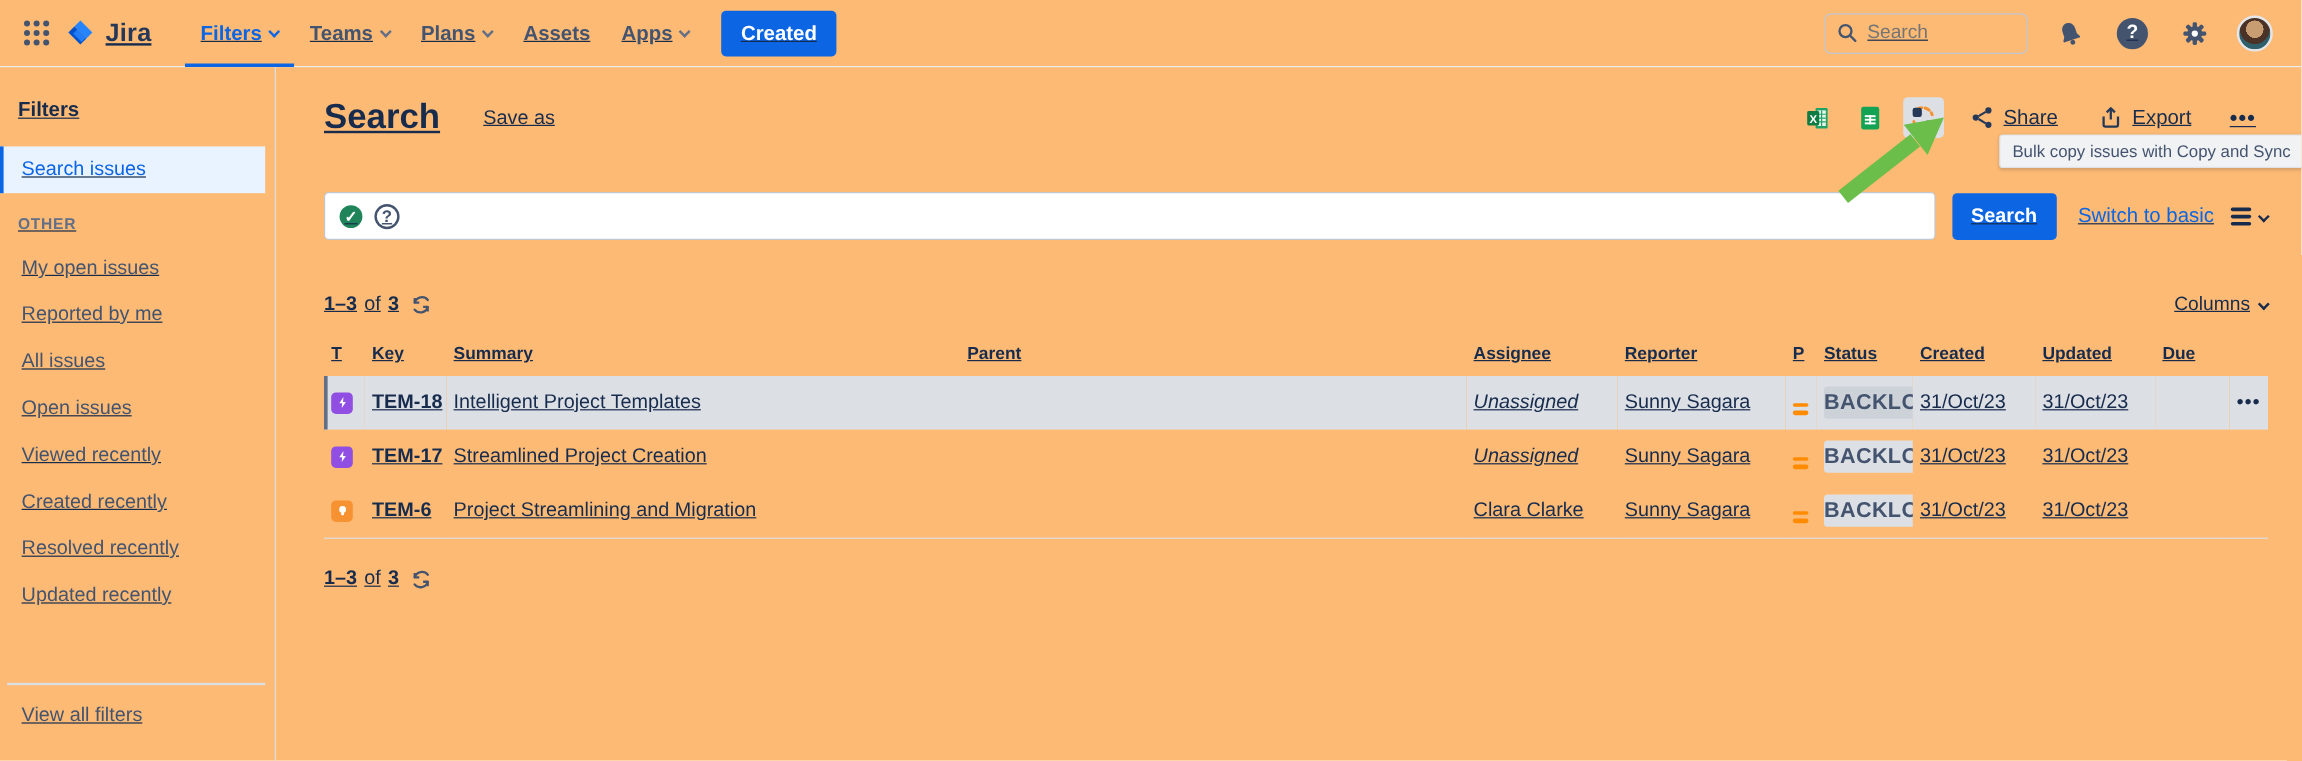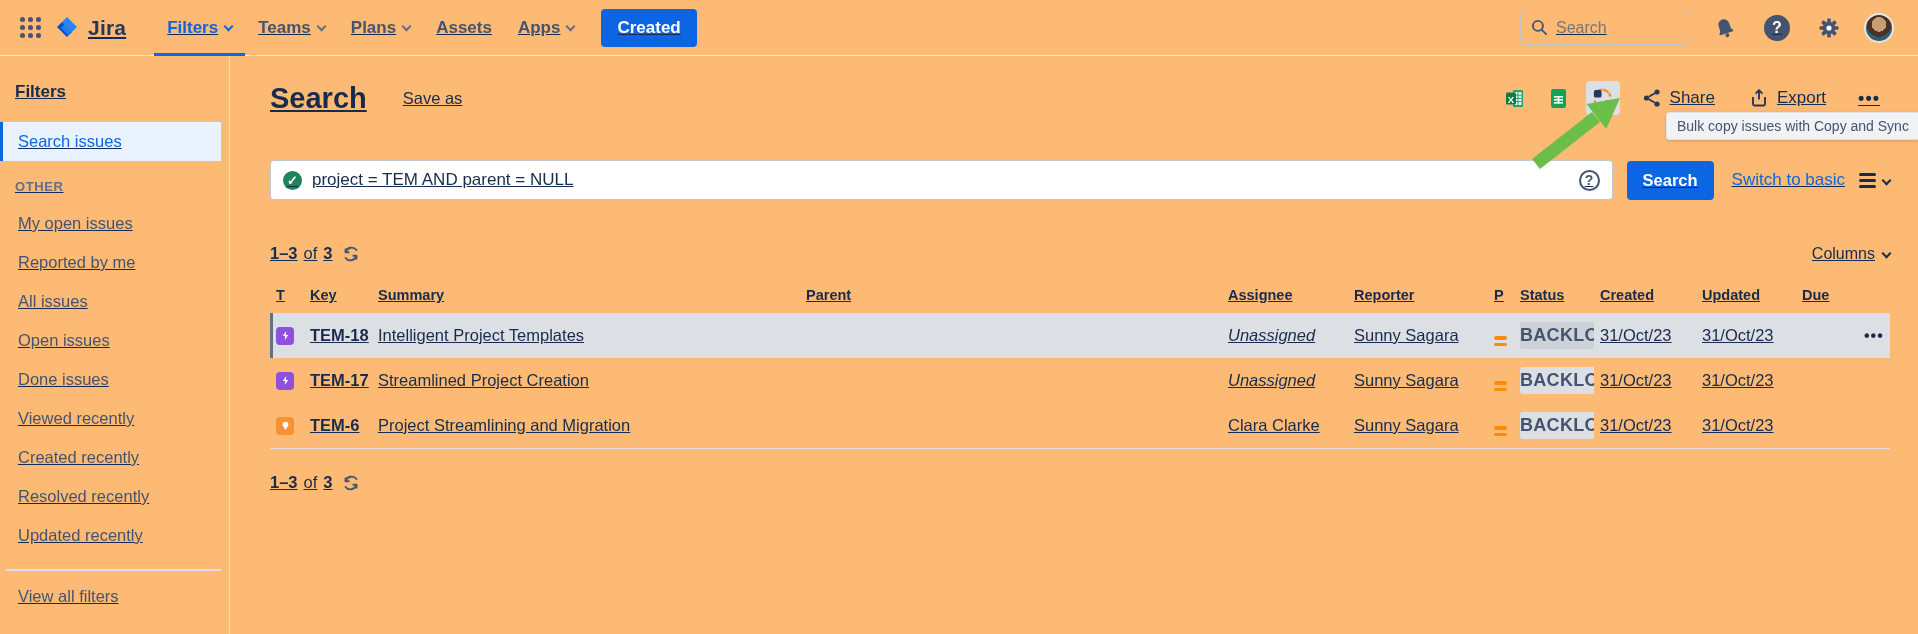--- a/index.html
+++ b/index.html
@@ -175,21 +175,20 @@
   <div class="body-wrap">
 
     <div class="sidebar">
       <div class="sb-title">Filters</div>
       <div class="sb-item selected">Search issues</div>
       <div class="sb-section">OTHER</div>
       <div class="sb-item">My open issues</div>
       <div class="sb-item">Reported by me</div>
       <div class="sb-item">All issues</div>
       <div class="sb-item">Open issues</div>
-      <div class="sb-item">Done issues</div>
       <div class="sb-item">Viewed recently</div>
       <div class="sb-item">Created recently</div>
       <div class="sb-item">Resolved recently</div>
       <div class="sb-item">Updated recently</div>
       <div class="sb-footer">
         <div class="sb-divider"></div>
         <div class="sb-item">View all filters</div>
       </div>
     </div>
 
@@ -251,21 +250,20 @@
             </svg>
             <span>Export</span>
           </button>
           <button class="more-btn"><span>•••</span></button>
         </div>
       </div>
 
       <div class="jql-row">
         <div class="jql-box">
           <span class="check-circle">✓</span>
-          <span class="jql-text">project = TEM AND parent = NULL</span>
           <span class="q-circle">?</span>
         </div>
         <button class="search-btn">Search</button>
         <a class="switch-link">Switch to basic</a>
         <div class="view-toggle">
           <span class="hamb">
               <span></span>
               <span></span>
               <span></span>
             </span>

